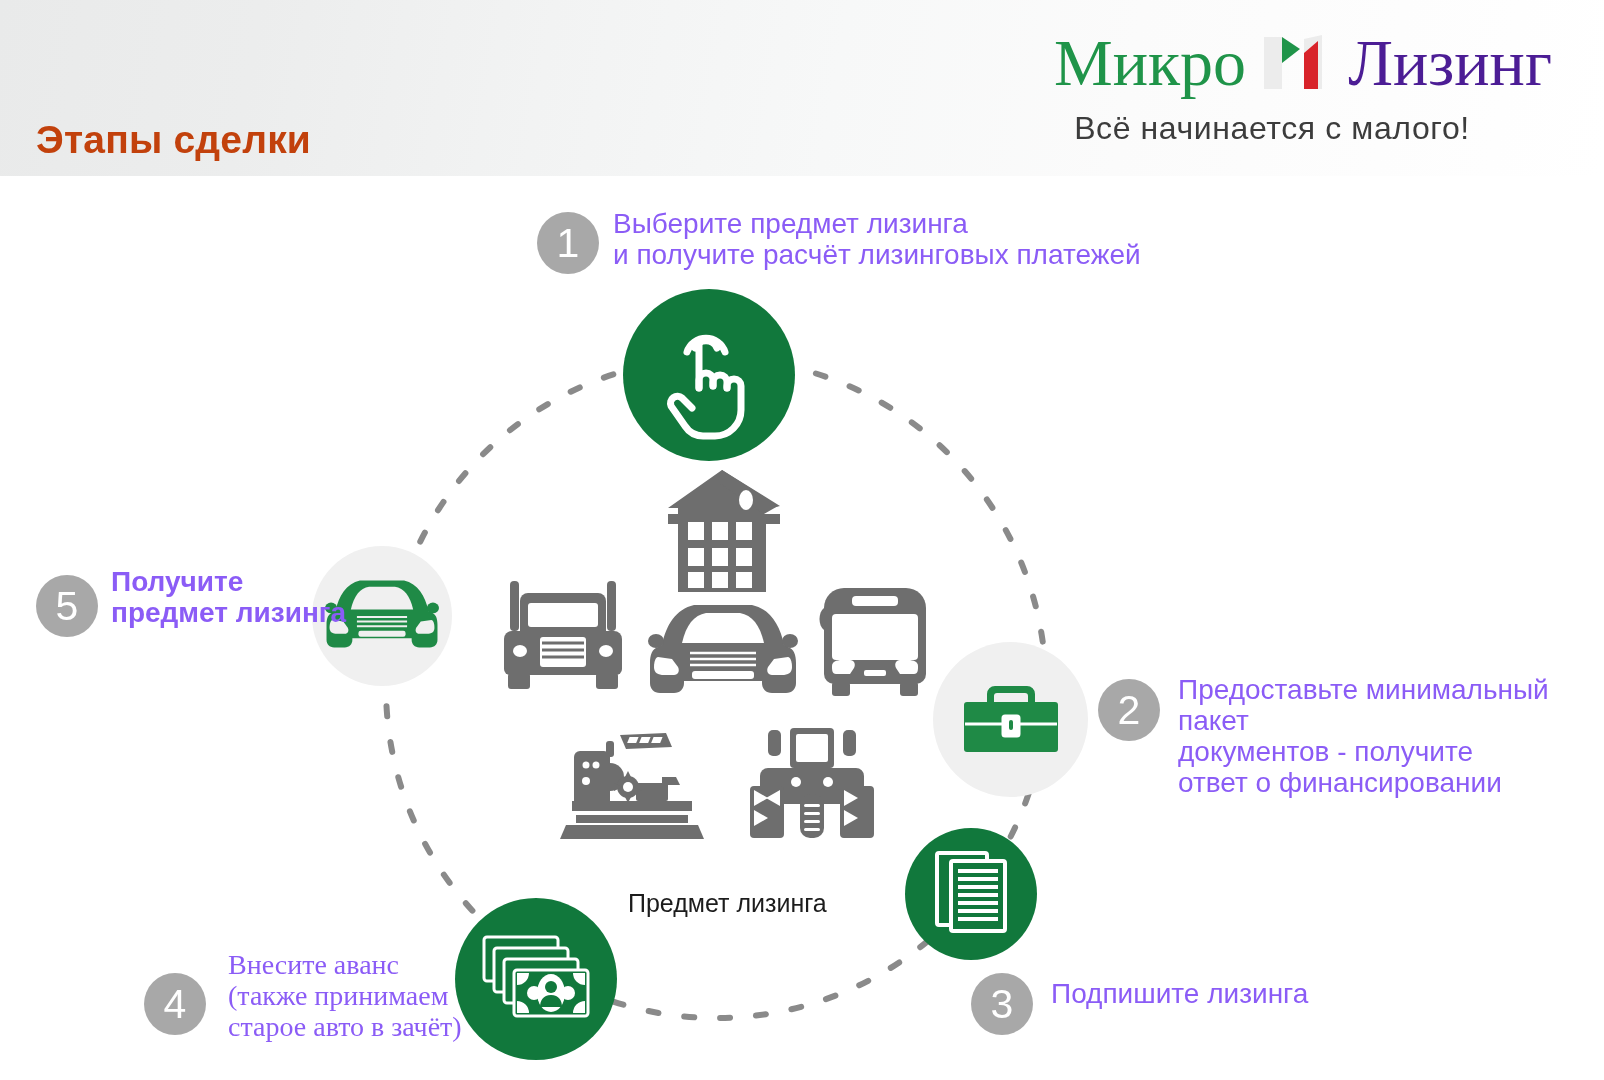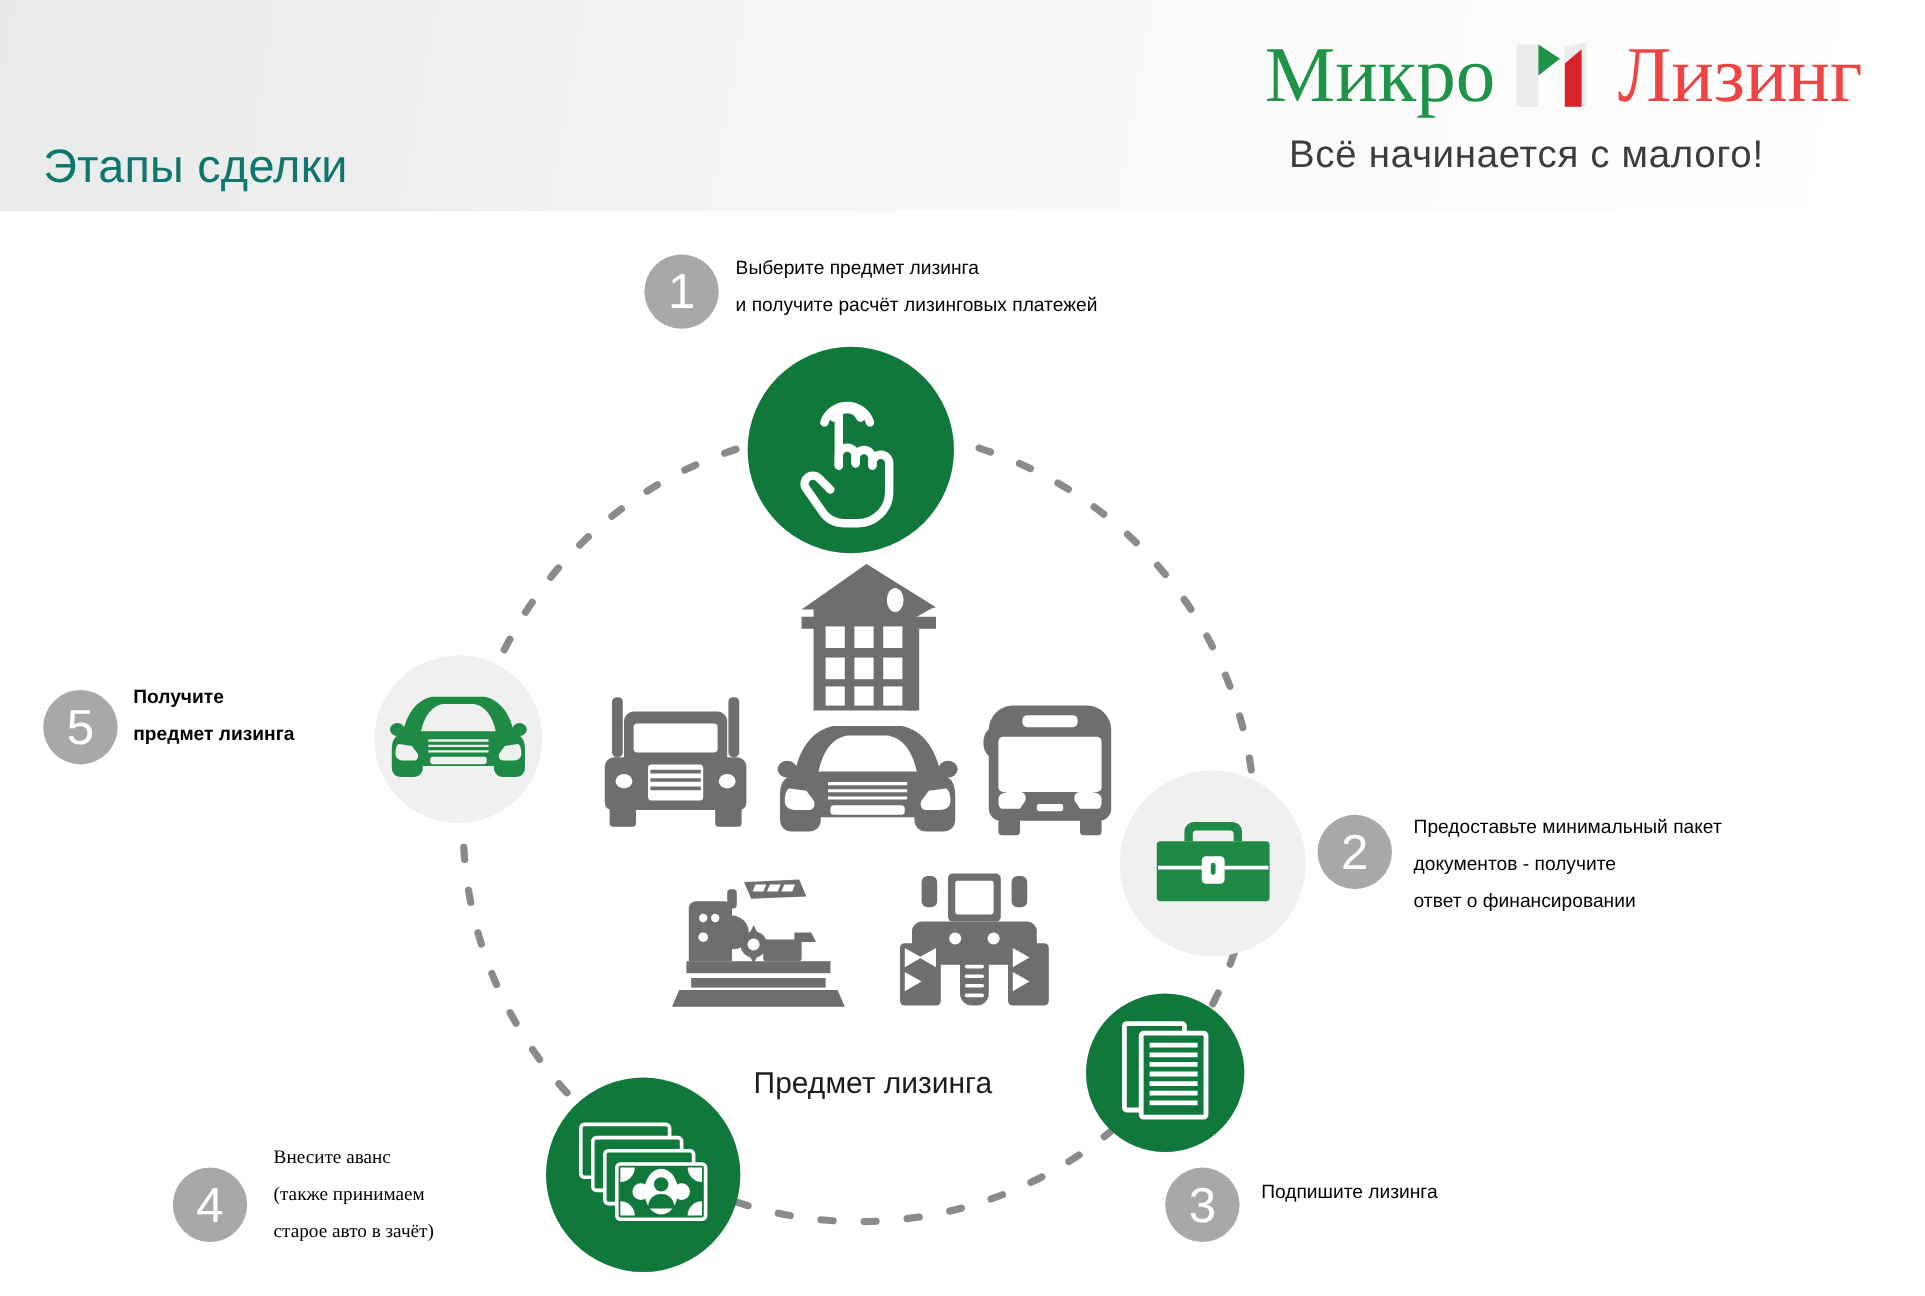--- a/index.html
+++ b/index.html
@@ -33,22 +33,22 @@
                 #f7f8f8 52%,
                 #fbfbfb 70%,
                 #fdfdfd 86%,
                 #ffffff 100%);
   }
   .page-title {
     position: absolute;
     left: 36px;
     top: 118px;
     font-size: 39px;
-    font-weight: normal;
-    color: #0f766e;
+    font-weight: bold;
+    color: #c2410c;
     letter-spacing: 0.2px;
     white-space: nowrap;
   }
 
   
   .logo {
     position: absolute;
     right: 52px;
     top: 22px;
     width: 560px;
@@ -64,21 +64,21 @@
     justify-content: flex-end;
     text-align: center;
   }
   .logo-word {
     font-family: "Liberation Serif", "DejaVu Serif", serif;
     font-size: 66px;
     line-height: 66px;
     letter-spacing: 0px;
   }
   .logo-micro { color: #1f9449; }
-  .logo-leasing { color: #ef4444; }
+  .logo-leasing { color: #4c1d95; }
   .logo-flag {
     position: relative;
     width: 74px;
     height: 60px;
     margin: 0 14px;
     flex: 0 0 auto;
   }
   .logo-flag svg { display: block; }
   .logo-slogan {
     position: absolute;
@@ -139,22 +139,22 @@
   }
   .badge-1 { left: 537px; top: 36px;  width: 62px; height: 62px; }
   .badge-2 { left: 1098px; top: 503px; width: 62px; height: 62px; }
   .badge-3 { left: 971px;  top: 797px; width: 62px; height: 62px; }
   .badge-4 { left: 144px;  top: 797px; width: 62px; height: 62px; }
   .badge-5 { left: 36px;   top: 399px; width: 62px; height: 62px; }
 
   
   .caption {
     position: absolute;
-    color: #000000;
-    font-size: 16px;
+    color: #8b5cf6;
+    font-size: 28px;
     line-height: 31px;
     white-space: pre-line;
   }
   .cap-1 { left: 613px;  top: 32px;  }
   .cap-2 { left: 1178px; top: 498px; }
   .cap-3 { left: 1051px; top: 802px; }
   .cap-4 { left: 228px;  top: 773px; font-family: Liberation Serif, serif; }
   .cap-5 { left: 111px;  top: 390px; font-weight: bold; }
 
   .center-label {

